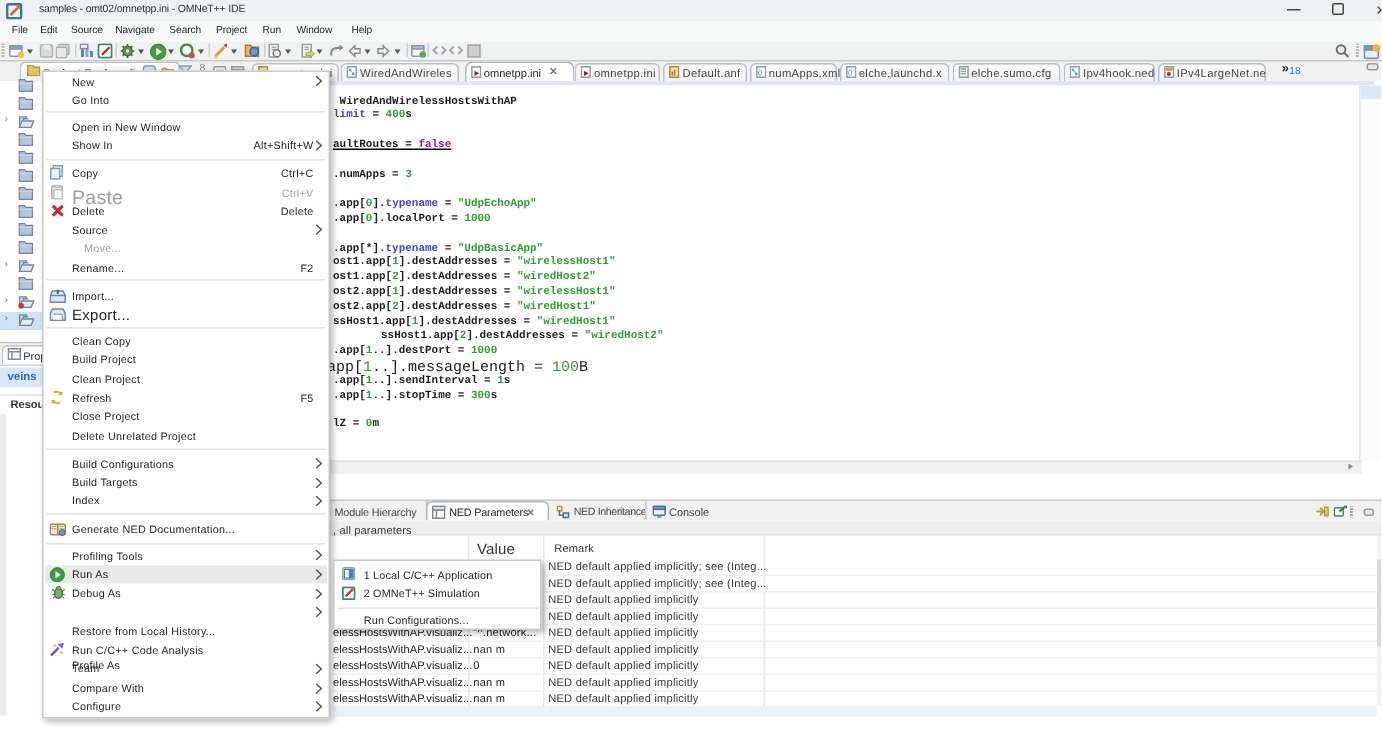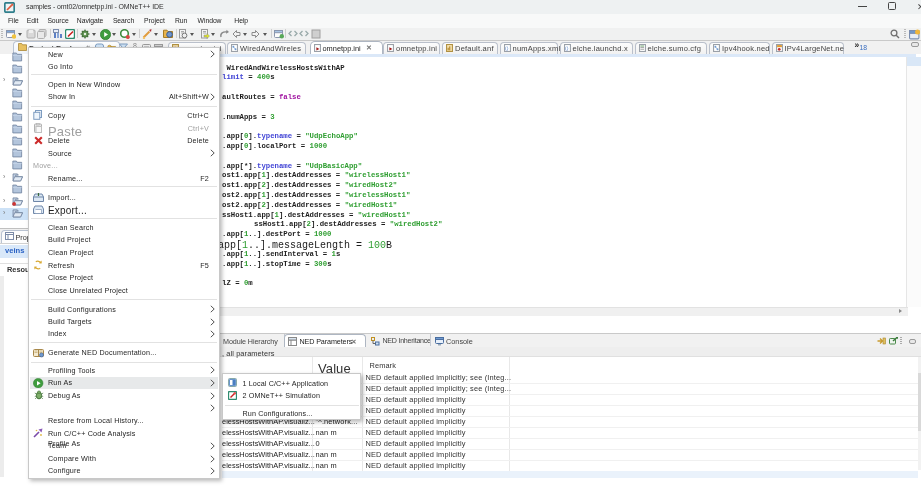--- a/index.html
+++ b/index.html
@@ -221,21 +221,21 @@
 <div class="ab txt" style="left:784.5px;top:44px;font-size:7.5px;letter-spacing:0.22px;color:#444;">IPv4LargeNet.ne</div>
 <div class="ab txt" style="left:854.5px;top:39.5px;font-size:8.5px;font-weight:bold;color:#222;">»</div>
 <div class="ab txt" style="left:859.5px;top:44px;font-size:6.8px;color:#3a6ec0;">18</div>
 <div class="ab" style="left:911px;top:42px;width:7.5px;height:5px;border:1.2px solid #9a9a9a;border-radius:2px;background:#e8e8e8;"></div>
 <div class="ab" style="left:166px;top:53.6px;width:750px;height:3.4px;background:#dbe8f8;"></div>
 <div class="ab" style="left:166px;top:57px;width:755px;height:250px;background:#fff;"></div>
 <div class="ab" style="left:905.5px;top:57px;width:15.5px;height:250px;background:#fbfbfb;border-left:1px solid #e6e6e6;"></div>
 <div class="ab" style="left:906.5px;top:57px;width:14px;height:9px;background:#d9e7f7;"></div>
 <div class="ab txt" style="left:222px;top:63.6px;font-family:'Liberation Mono',monospace;font-size:7.3px;font-weight:bold;"><span style="color:#1c1c1c;"> WiredAndWirelessHostsWithAP</span></div>
 <div class="ab txt" style="left:222px;top:73.4px;font-family:'Liberation Mono',monospace;font-size:7.3px;font-weight:bold;"><span style="color:#4245d6;">limit</span><span style="color:#1c1c1c;"> = </span><span style="color:#2f9e31;">400</span><span style="color:#1c1c1c;">s</span></div>
-<div class="ab txt" style="left:222px;top:93.0px;font-family:'Liberation Mono',monospace;font-size:7.3px;font-weight:bold;"><span style="color:#1c1c1c;">aultRoutes = </span><span style="color:#a012a0;font-weight:bold;">false</span></div>
+<div class="ab txt" style="left:222px;top:93.0px;font-family:'Liberation Mono',monospace;font-size:7.3px;font-weight:bold;text-decoration:underline;"><span style="color:#1c1c1c;">aultRoutes = </span><span style="color:#a012a0;font-weight:bold;">false</span></div>
 <div class="ab txt" style="left:222px;top:112.6px;font-family:'Liberation Mono',monospace;font-size:7.3px;font-weight:bold;"><span style="color:#1c1c1c;">.numApps = </span><span style="color:#2f9e31;">3</span></div>
 <div class="ab txt" style="left:222px;top:132.2px;font-family:'Liberation Mono',monospace;font-size:7.3px;font-weight:bold;"><span style="color:#1c1c1c;">.app[</span><span style="color:#2f9e31;">0</span><span style="color:#1c1c1c;">].</span><span style="color:#4245d6;">typename</span><span style="color:#1c1c1c;"> = </span><span style="color:#2f9e31;">"UdpEchoApp"</span></div>
 <div class="ab txt" style="left:222px;top:142.0px;font-family:'Liberation Mono',monospace;font-size:7.3px;font-weight:bold;"><span style="color:#1c1c1c;">.app[</span><span style="color:#2f9e31;">0</span><span style="color:#1c1c1c;">].localPort = </span><span style="color:#2f9e31;">1000</span></div>
 <div class="ab txt" style="left:222px;top:161.6px;font-family:'Liberation Mono',monospace;font-size:7.3px;font-weight:bold;"><span style="color:#1c1c1c;">.app[*].</span><span style="color:#4245d6;">typename</span><span style="color:#1c1c1c;"> = </span><span style="color:#2f9e31;">"UdpBasicApp"</span></div>
 <div class="ab txt" style="left:222px;top:171.4px;font-family:'Liberation Mono',monospace;font-size:7.3px;font-weight:bold;"><span style="color:#1c1c1c;">ost1.app[</span><span style="color:#2f9e31;">1</span><span style="color:#1c1c1c;">].destAddresses = </span><span style="color:#2f9e31;">"wirelessHost1"</span></div>
 <div class="ab txt" style="left:222px;top:181.2px;font-family:'Liberation Mono',monospace;font-size:7.3px;font-weight:bold;"><span style="color:#1c1c1c;">ost1.app[</span><span style="color:#2f9e31;">2</span><span style="color:#1c1c1c;">].destAddresses = </span><span style="color:#2f9e31;">"wiredHost2"</span></div>
 <div class="ab txt" style="left:222px;top:191.0px;font-family:'Liberation Mono',monospace;font-size:7.3px;font-weight:bold;"><span style="color:#1c1c1c;">ost2.app[</span><span style="color:#2f9e31;">1</span><span style="color:#1c1c1c;">].destAddresses = </span><span style="color:#2f9e31;">"wirelessHost1"</span></div>
 <div class="ab txt" style="left:222px;top:200.8px;font-family:'Liberation Mono',monospace;font-size:7.3px;font-weight:bold;"><span style="color:#1c1c1c;">ost2.app[</span><span style="color:#2f9e31;">2</span><span style="color:#1c1c1c;">].destAddresses = </span><span style="color:#2f9e31;">"wiredHost1"</span></div>
 <div class="ab txt" style="left:222px;top:210.6px;font-family:'Liberation Mono',monospace;font-size:7.3px;font-weight:bold;"><span style="color:#1c1c1c;">ssHost1.app[</span><span style="color:#2f9e31;">1</span><span style="color:#1c1c1c;">].destAddresses = </span><span style="color:#2f9e31;">"wiredHost1"</span></div>
 <div class="ab txt" style="left:222px;top:220.4px;font-family:'Liberation Mono',monospace;font-size:7.3px;font-weight:bold;padding-left:32px;"><span style="color:#1c1c1c;">ssHost1.app[</span><span style="color:#2f9e31;">2</span><span style="color:#1c1c1c;">].destAddresses = </span><span style="color:#2f9e31;">"wiredHost2"</span></div>
@@ -277,21 +277,21 @@
   </svg>
 <svg class="ab" style="left:889px;top:337px" width="9" height="8" viewBox="0 0 9 8">
     <rect x="0.5" y="1.5" width="6" height="5.5" rx="0.8" fill="#eef4ee" stroke="#4a8a4a"></rect>
     <path d="M4 4 L8 0.5" stroke="#3a7a3a" stroke-width="1.4"></path>
     <path d="M6.8 0 L9 0 L9 2.2" fill="#3a7a3a"></path>
   </svg>
 <div class="ab" style="left:899.5px;top:337px;width:2px;height:8px;background:repeating-linear-gradient(#aaa 0 1px,transparent 1px 2px);"></div>
 <div class="ab" style="left:908.5px;top:338.5px;width:7.5px;height:5px;border:1.2px solid #9a9a9a;border-radius:2px;background:#e8e8e8;"></div>
 <div class="ab" style="left:166px;top:347.2px;width:755px;height:9.6px;background:#eeeeee;border-bottom:1px solid #e0e0e0;"></div>
 <div class="ab txt" style="left:222px;top:348.7px;font-size:7.4px;letter-spacing:0.1px;color:#333;">, all parameters</div>
-<div class="ab txt" style="left:318px;top:360.8px;font-size:13px;letter-spacing:0.1px;color:#333;">Value</div>
+<div class="ab txt" style="left:318px;top:360.8px;font-size:10px;letter-spacing:0.1px;color:#333;">Value</div>
 <div class="ab txt" style="left:369.5px;top:360.8px;font-size:7.4px;letter-spacing:0.1px;color:#333;">Remark</div>
 <div class="ab" style="left:311.5px;top:357px;width:1px;height:114px;background:#e8e8e8;"></div>
 <div class="ab" style="left:362px;top:357px;width:1px;height:114px;background:#e8e8e8;"></div>
 <div class="ab" style="left:508.5px;top:357px;width:1px;height:114px;background:#e8e8e8;"></div>
 <div class="ab txt" style="left:365.5px;top:373.4px;font-size:7.4px;letter-spacing:0.15px;color:#333;">NED default applied implicitly; see (Integ...</div>
 <div class="ab" style="left:222px;top:383.0px;width:696px;height:1px;background:#f0f0f0;"></div>
 <div class="ab txt" style="left:365.5px;top:384.4px;font-size:7.4px;letter-spacing:0.15px;color:#333;">NED default applied implicitly; see (Integ...</div>
 <div class="ab" style="left:222px;top:393.9px;width:696px;height:1px;background:#f0f0f0;"></div>
 <div class="ab txt" style="left:365.5px;top:395.3px;font-size:7.4px;letter-spacing:0.15px;color:#333;">NED default applied implicitly</div>
 <div class="ab" style="left:222px;top:404.9px;width:696px;height:1px;background:#f0f0f0;"></div>
@@ -454,49 +454,49 @@
   </svg>
 <div class="ab txt" style="left:48px;top:136.1px;font-size:7.2px;letter-spacing:0.18px;color:#1e1e1e;">Delete</div>
 <div class="ab txt" style="left:109px;top:136.1px;width:100px;text-align:right;font-size:7.2px;letter-spacing:0.18px;color:#1e1e1e;">Delete</div>
 <svg class="ab" style="left:33.5px;top:135.9px" width="9" height="9" viewBox="0 0 9 9">
     <path d="M1.2 1.2 L7.8 7.8 M7.8 1.2 L1.2 7.8" stroke="#cc2b2b" stroke-width="2.1"></path>
   </svg>
 <div class="ab txt" style="left:48px;top:148.7px;font-size:7.2px;letter-spacing:0.18px;color:#1e1e1e;">Source</div>
 <svg class="ab" style="left:209.5px;top:149.4px" width="5" height="8" viewBox="0 0 5 8">
     <path d="M0.8 0.8 L4.2 4 L0.8 7.2" fill="none" stroke="#555" stroke-width="1"></path>
   </svg>
-<div class="ab txt" style="left:33px;top:161.3px;font-size:7.2px;letter-spacing:0.18px;color:#9f9f9f;">Move...</div>
+<div class="ab txt" style="left:56px;top:161.3px;font-size:7.2px;letter-spacing:0.18px;color:#9f9f9f;">Move...</div>
 <div class="ab txt" style="left:48px;top:173.9px;font-size:7.2px;letter-spacing:0.18px;color:#1e1e1e;">Rename...</div>
 <div class="ab txt" style="left:109px;top:173.9px;width:100px;text-align:right;font-size:7.2px;letter-spacing:0.18px;color:#1e1e1e;">F2</div>
 <div class="ab" style="left:30.5px;top:185.8px;width:186.5px;height:1px;background:#e2e2e2;"></div>
 <div class="ab txt" style="left:48px;top:192.8px;font-size:7.2px;letter-spacing:0.18px;color:#1e1e1e;">Import...</div>
 <svg class="ab" style="left:33px;top:192.8px" width="11" height="9" viewBox="0 0 11 9">
     <path d="M0.5 4 L2 1 L9 1 L10.5 4 L10.5 8.5 L0.5 8.5 Z" fill="#dce8f4" stroke="#6e86a8"></path>
     <path d="M0.5 4 L10.5 4" stroke="#6e86a8"></path>
     <path d="M5.5 0 L5.5 3" stroke="#3a6a3a" stroke-width="1.2"></path>
   </svg>
 <div class="ab txt" style="left:48px;top:205.4px;font-size:10px;letter-spacing:0.18px;color:#1e1e1e;">Export...</div>
 <svg class="ab" style="left:33px;top:205.4px" width="11" height="9" viewBox="0 0 11 9">
     <path d="M0.5 4 L2 1 L9 1 L10.5 4 L10.5 8.5 L0.5 8.5 Z" fill="#dce8f4" stroke="#6e86a8"></path>
     <path d="M2.5 4.5 L8.5 4.5 L8.5 8.5 L2.5 8.5" fill="#fff" stroke="#6e86a8" stroke-width="0.6"></path>
   </svg>
 <div class="ab" style="left:30.5px;top:217.9px;width:186.5px;height:1px;background:#e2e2e2;"></div>
-<div class="ab txt" style="left:48px;top:222.6px;font-size:7.2px;letter-spacing:0.18px;color:#1e1e1e;">Clean Search</div>
+<div class="ab txt" style="left:48px;top:222.6px;font-size:7.2px;letter-spacing:0.18px;color:#1e1e1e;">Clean Copy</div>
 <div class="ab txt" style="left:48px;top:235.3px;font-size:7.2px;letter-spacing:0.18px;color:#1e1e1e;">Build Project</div>
 <div class="ab txt" style="left:48px;top:248.0px;font-size:7.2px;letter-spacing:0.18px;color:#1e1e1e;">Clean Project</div>
 <div class="ab txt" style="left:48px;top:260.7px;font-size:7.2px;letter-spacing:0.18px;color:#1e1e1e;">Refresh</div>
 <div class="ab txt" style="left:109px;top:260.7px;width:100px;text-align:right;font-size:7.2px;letter-spacing:0.18px;color:#1e1e1e;">F5</div>
 <svg class="ab" style="left:33px;top:260.2px" width="10" height="10" viewBox="0 0 10 10">
     <path d="M8 3 C 7 1.2, 4.5 0.6, 2.8 1.8" fill="none" stroke="#d8a832" stroke-width="1.3"></path>
     <path d="M8.6 0.6 L8.6 3.4 L5.8 3.2 Z" fill="#d8a832"></path>
     <path d="M2 7 C 3 8.8, 5.5 9.4, 7.2 8.2" fill="none" stroke="#d8a832" stroke-width="1.3"></path>
     <path d="M1.4 9.4 L1.4 6.6 L4.2 6.8 Z" fill="#d8a832"></path>
   </svg>
 <div class="ab txt" style="left:48px;top:273.4px;font-size:7.2px;letter-spacing:0.18px;color:#1e1e1e;">Close Project</div>
-<div class="ab txt" style="left:48px;top:286.1px;font-size:7.2px;letter-spacing:0.18px;color:#1e1e1e;">Close Unrelated Project</div>
+<div class="ab txt" style="left:48px;top:286.1px;font-size:7.2px;letter-spacing:0.18px;color:#1e1e1e;">Delete Unrelated Project</div>
 <div class="ab" style="left:30.5px;top:298.6px;width:186.5px;height:1px;background:#e2e2e2;"></div>
 <div class="ab txt" style="left:48px;top:304.5px;font-size:7.2px;letter-spacing:0.18px;color:#1e1e1e;">Build Configurations</div>
 <svg class="ab" style="left:209.5px;top:305.2px" width="5" height="8" viewBox="0 0 5 8">
     <path d="M0.8 0.8 L4.2 4 L0.8 7.2" fill="none" stroke="#555" stroke-width="1"></path>
   </svg>
 <div class="ab txt" style="left:48px;top:316.9px;font-size:7.2px;letter-spacing:0.18px;color:#1e1e1e;">Build Targets</div>
 <svg class="ab" style="left:209.5px;top:317.6px" width="5" height="8" viewBox="0 0 5 8">
     <path d="M0.8 0.8 L4.2 4 L0.8 7.2" fill="none" stroke="#555" stroke-width="1"></path>
   </svg>
 <div class="ab txt" style="left:48px;top:329.3px;font-size:7.2px;letter-spacing:0.18px;color:#1e1e1e;">Index</div>

